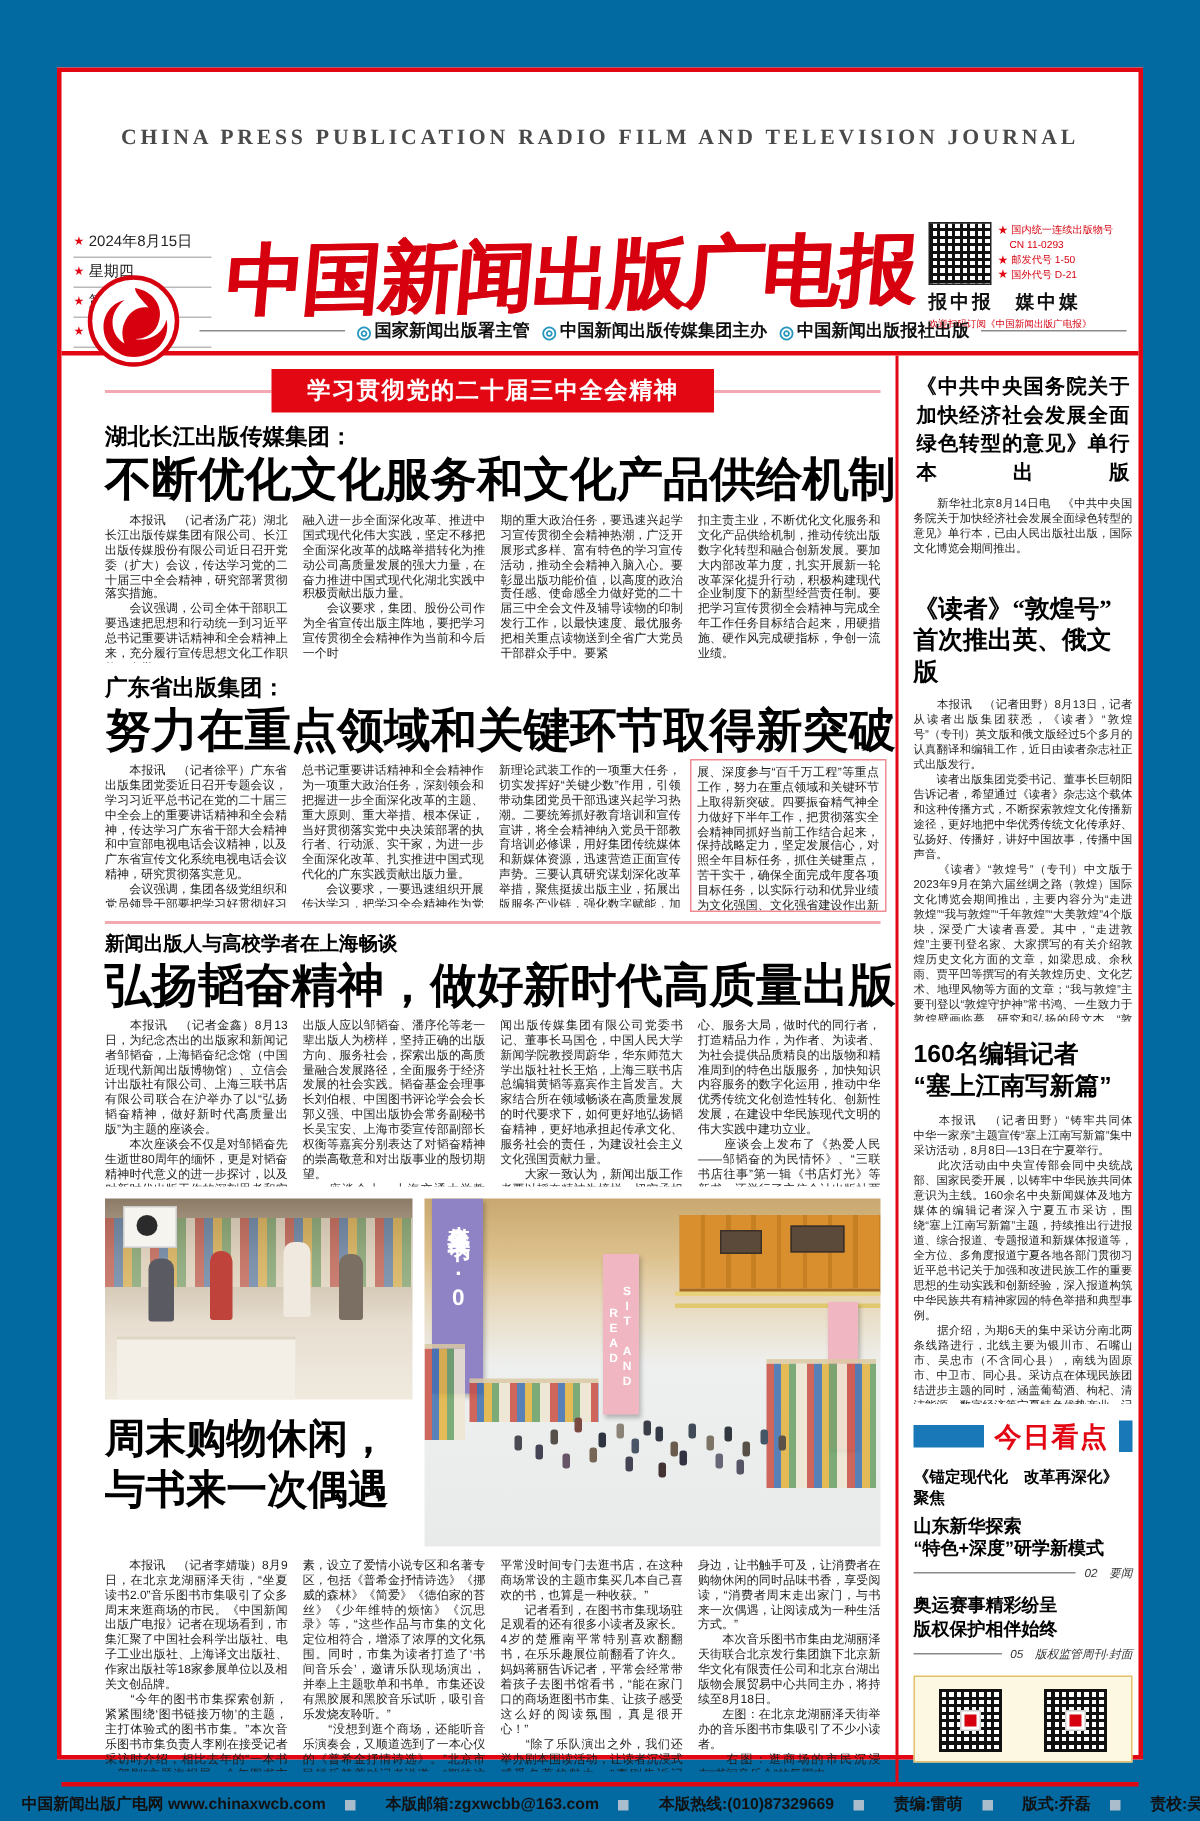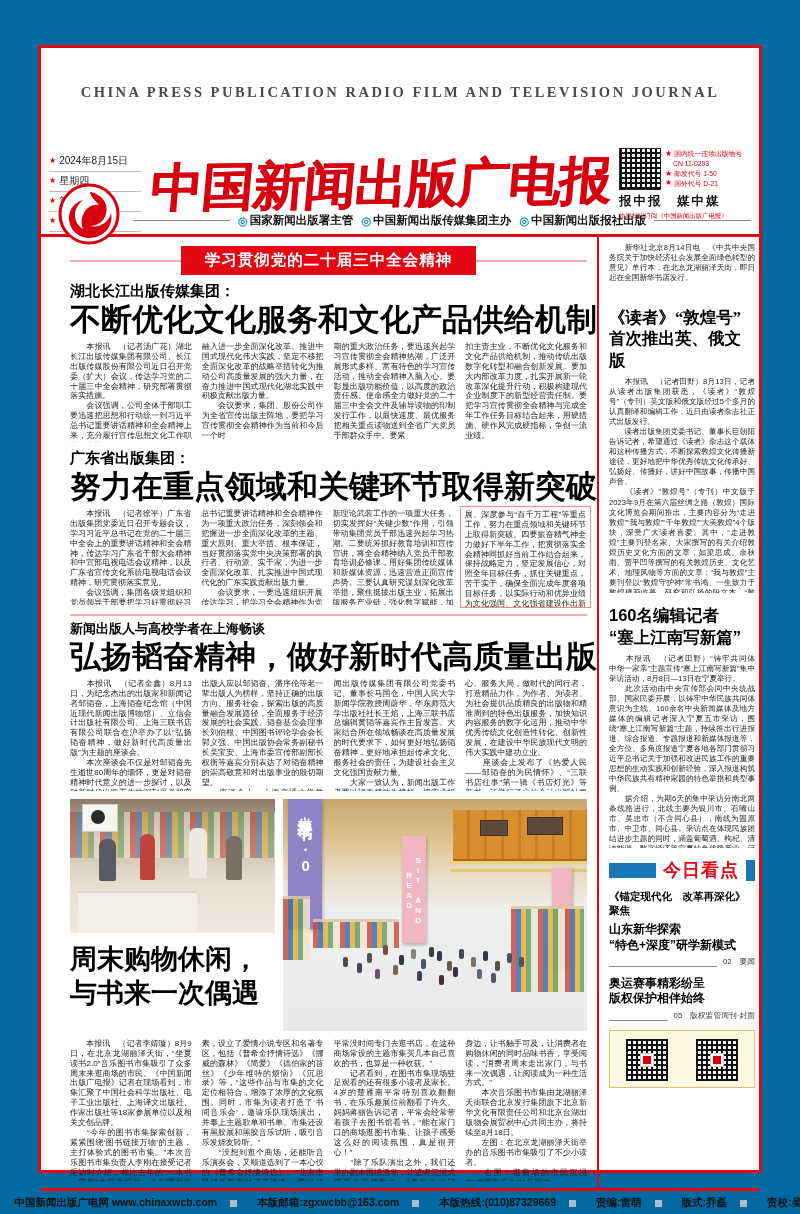--- a/index.html
+++ b/index.html
@@ -85,21 +85,21 @@
   .sb-body.duzhe{height:216px;margin-top:6px;}
   .sb-ningxia-h{margin-top:12px;}
   .sb-body.ningxia{height:194px;margin-top:6px;}
   .today{margin-top:10px;}
   .today-bar{display:flex;align-items:center;gap:7px;}
   .bar-left{flex:1;height:15px;background:#1878b8;}
   .today-title{color:#e30613;font-size:18px;font-weight:900;letter-spacing:1px;white-space:nowrap;}
   .bar-right{width:9px;height:21px;background:#1878b8;}
   .today-kicker{font-size:10.5px;font-weight:800;margin:8px 0 4px;color:#000;}
   .t-title{font-size:12px;font-weight:900;line-height:1.28;color:#000;}
-  .pagenote{display:flex;align-items:flex-end;gap:6px;margin:3px 0 9px;}
+  .pagenote{display:flex;align-items:center;gap:6px;margin:3px 0 9px;font-style:italic;}
   .pn-line{flex:1;border-top:1px solid #8a8a8a;}
   .pn-text{font-size:7.8px;color:#333;white-space:nowrap;}
   .qrbox{border:1px solid #e2c06e;background:#fdf8e1;display:flex;justify-content:space-around;padding:8px 2px 6px;margin-top:4px;}
   .qrcell{text-align:center;width:46%;}
   .qr2{width:42px;height:42px;margin:0 auto;position:relative;background-image:repeating-linear-gradient(0deg,#111 0 2px,transparent 2px 5px),repeating-linear-gradient(90deg,#111 0 2px,#fff 2px 5px);}
   .qr-logo{position:absolute;left:14px;top:14px;width:14px;height:14px;background:#fff;border:1px solid #ccc;box-sizing:border-box;}
   .qr-logo i{position:absolute;inset:2px;background:#d6000f;}
 
   
   .footer{height:24px;border-top:3px solid #e30613;display:flex;align-items:center;justify-content:center;gap:13px;}
@@ -288,21 +288,22 @@
           <div class="col">身边，让书触手可及，让消费者在购物休闲的同时品味书香，享受阅读，“消费者周末走出家门，与书来一次偶遇，让阅读成为一种生活方式。”
 　　本次音乐图书市集由龙湖丽泽天街联合北京发行集团旗下北京新华文化有限责任公司和北京台湖出版物会展贸易中心共同主办，将持续至8月18日。
 　　左图：在北京龙湖丽泽天街举办的音乐图书市集吸引了不少小读者。
 　　右图：逛商场的市民沉浸在“书间音乐会”的氛围中。
 　　　　　　　　本报记者　李婧璇　摄</div>
         </div>
       </div>
 
       <div class="sidebar">
         <div>
-          <div class="sb-body green">　　新华社北京8月14日电　《中共中央国务院关于加快经济社会发展全面绿色转型的意见》单行本，在北京龙湖丽泽天街，即日起在全国新华书店发行。</div>
+          <div class="sb-h-green">《中共中央国务院关于加快经济社会发展全面绿色转型的意见》单行本出版</div>
+          <div class="sb-body green">　　新华社北京8月14日电　《中共中央国务院关于加快经济社会发展全面绿色转型的意见》单行本，已由人民出版社出版，国际文化博览会期间推出。</div>
         </div>
 
         <div>
           <div class="sb-h2 sb-duzhe-h">
             <div>《读者》“敦煌号”</div>
             <div>首次推出英、俄文版</div>
           </div>
           <div class="sb-body duzhe">　　本报讯　（记者田野）8月13日，记者从读者出版集团获悉，《读者》“敦煌号”（专刊）英文版和俄文版经过5个多月的认真翻译和编辑工作，近日由读者杂志社正式出版发行。
 　　读者出版集团党委书记、董事长巨朝阳告诉记者，希望通过《读者》杂志这个载体和这种传播方式，不断探索敦煌文化传播新途径，更好地把中华优秀传统文化传承好、弘扬好、传播好，讲好中国故事，传播中国声音。
 　　《读者》“敦煌号”（专刊）中文版于2023年9月在第六届丝绸之路（敦煌）国际文化博览会期间推出，主要内容分为“走进敦煌”“我与敦煌”“千年敦煌”“大美敦煌”4个版块，深受广大读者喜爱。其中，“走进敦煌”主要刊登名家、大家撰写的有关介绍敦煌历史文化方面的文章，如梁思成、余秋雨、贾平凹等撰写的有关敦煌历史、文化艺术、地理风物等方面的文章；“我与敦煌”主要刊登以“敦煌守护神”常书鸿、一生致力于敦煌壁画临摹、研究和弘扬的段文杰、“敦煌女儿”樊锦诗等为代表的几代莫高窟守护人的感人事迹；“千年敦煌”主要刊登关于敦煌的历史故事、趣味知识等；“大美敦煌”主要刊登有关敦煌石窟建筑艺术、彩塑艺术、壁画艺术、历史文化的文章。

